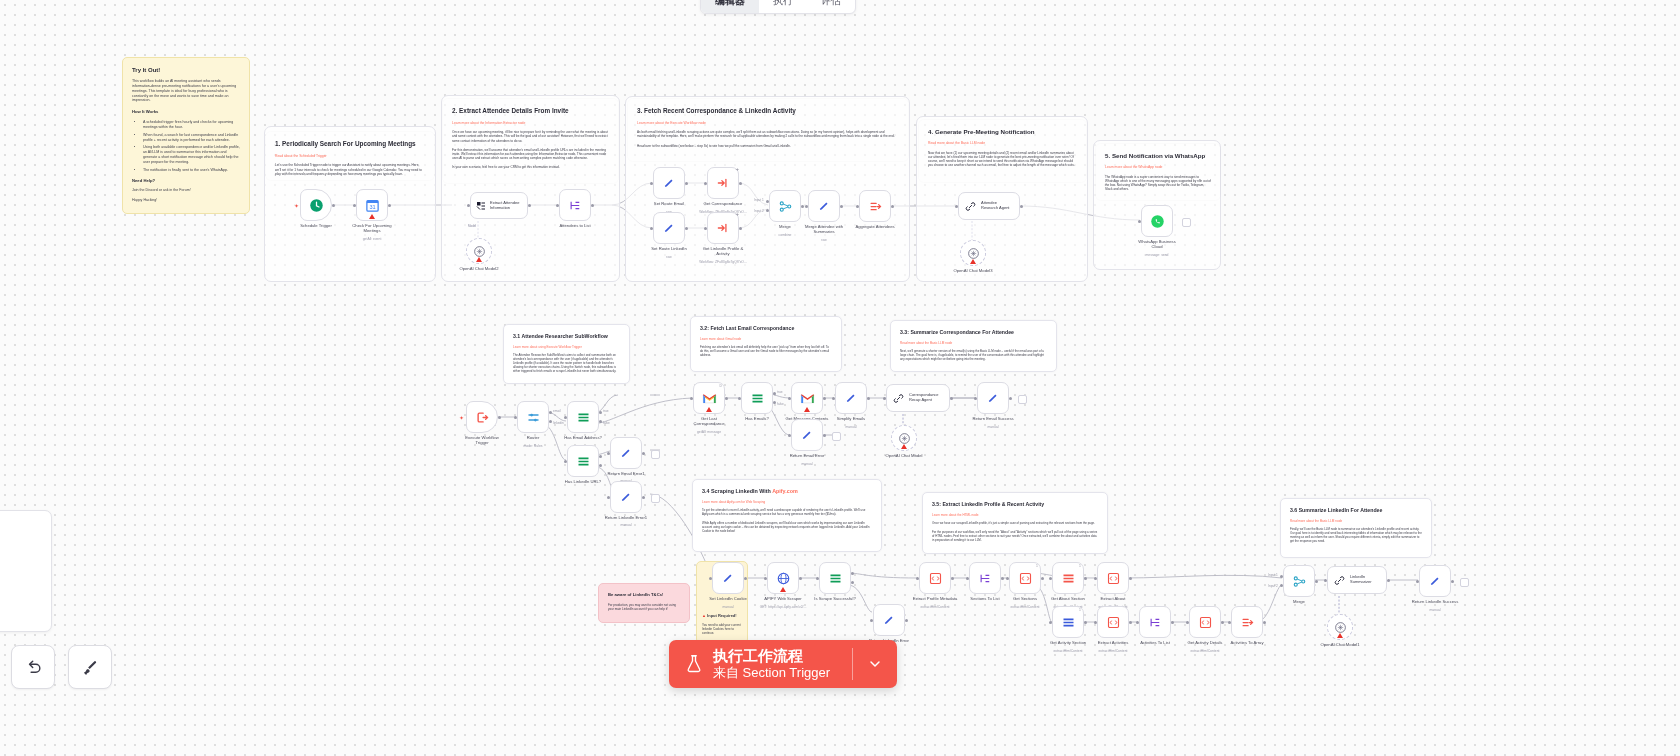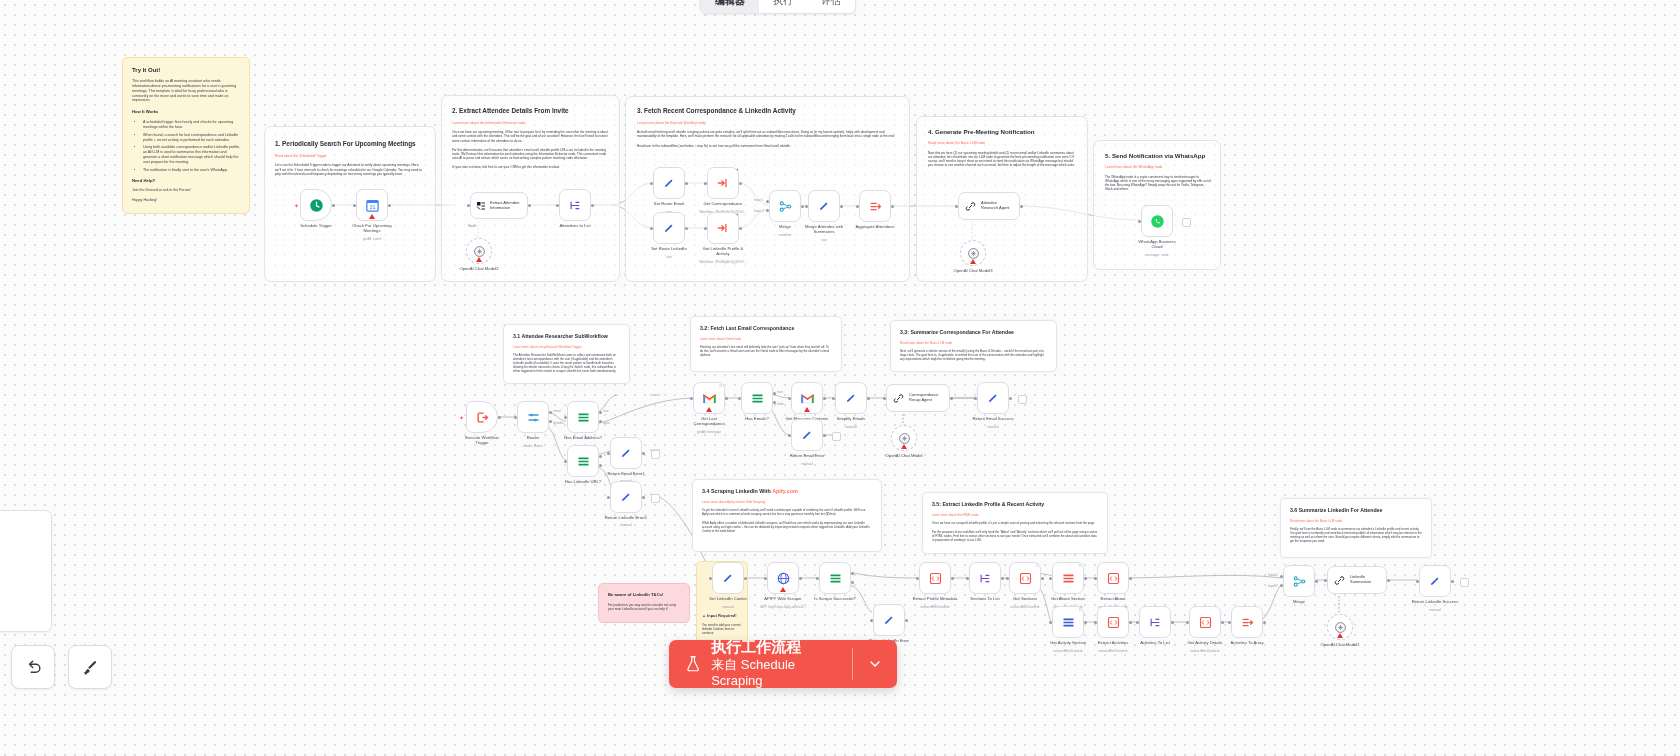--- a/index.html
+++ b/index.html
@@ -851,21 +851,21 @@
   </div>
 
   <div id="runbar" style="left:669px;top:640px;width:228px;height:48px;">
     <div class="rmain">
       <svg width="18" height="22" viewBox="0 0 24 28">
         <path d="M10 3h4v7l5.5 11a2 2 0 01-1.8 3H6.3a2 2 0 01-1.8-3L10 10z" fill="none" stroke="#fff" stroke-width="1.8" stroke-linejoin="round"></path>
         <path d="M9 3h6" stroke="#fff" stroke-width="1.8" stroke-linecap="round"></path>
       </svg>
       <div class="rtexts">
         <span class="rt1">执行工作流程</span>
-        <span class="rt2">来自 Schedule Scraping</span>
+        <span class="rt2">来自 Section Trigger</span>
       </div>
     </div>
     <div class="rdiv"></div>
     <div class="rchev">
       <svg width="16" height="16" viewBox="0 0 24 24">
         <path d="M6 9l6 6 6-6" stroke="#fff" stroke-width="2.2" fill="none" stroke-linecap="round" stroke-linejoin="round"></path>
       </svg>
     </div>
   </div>
 

